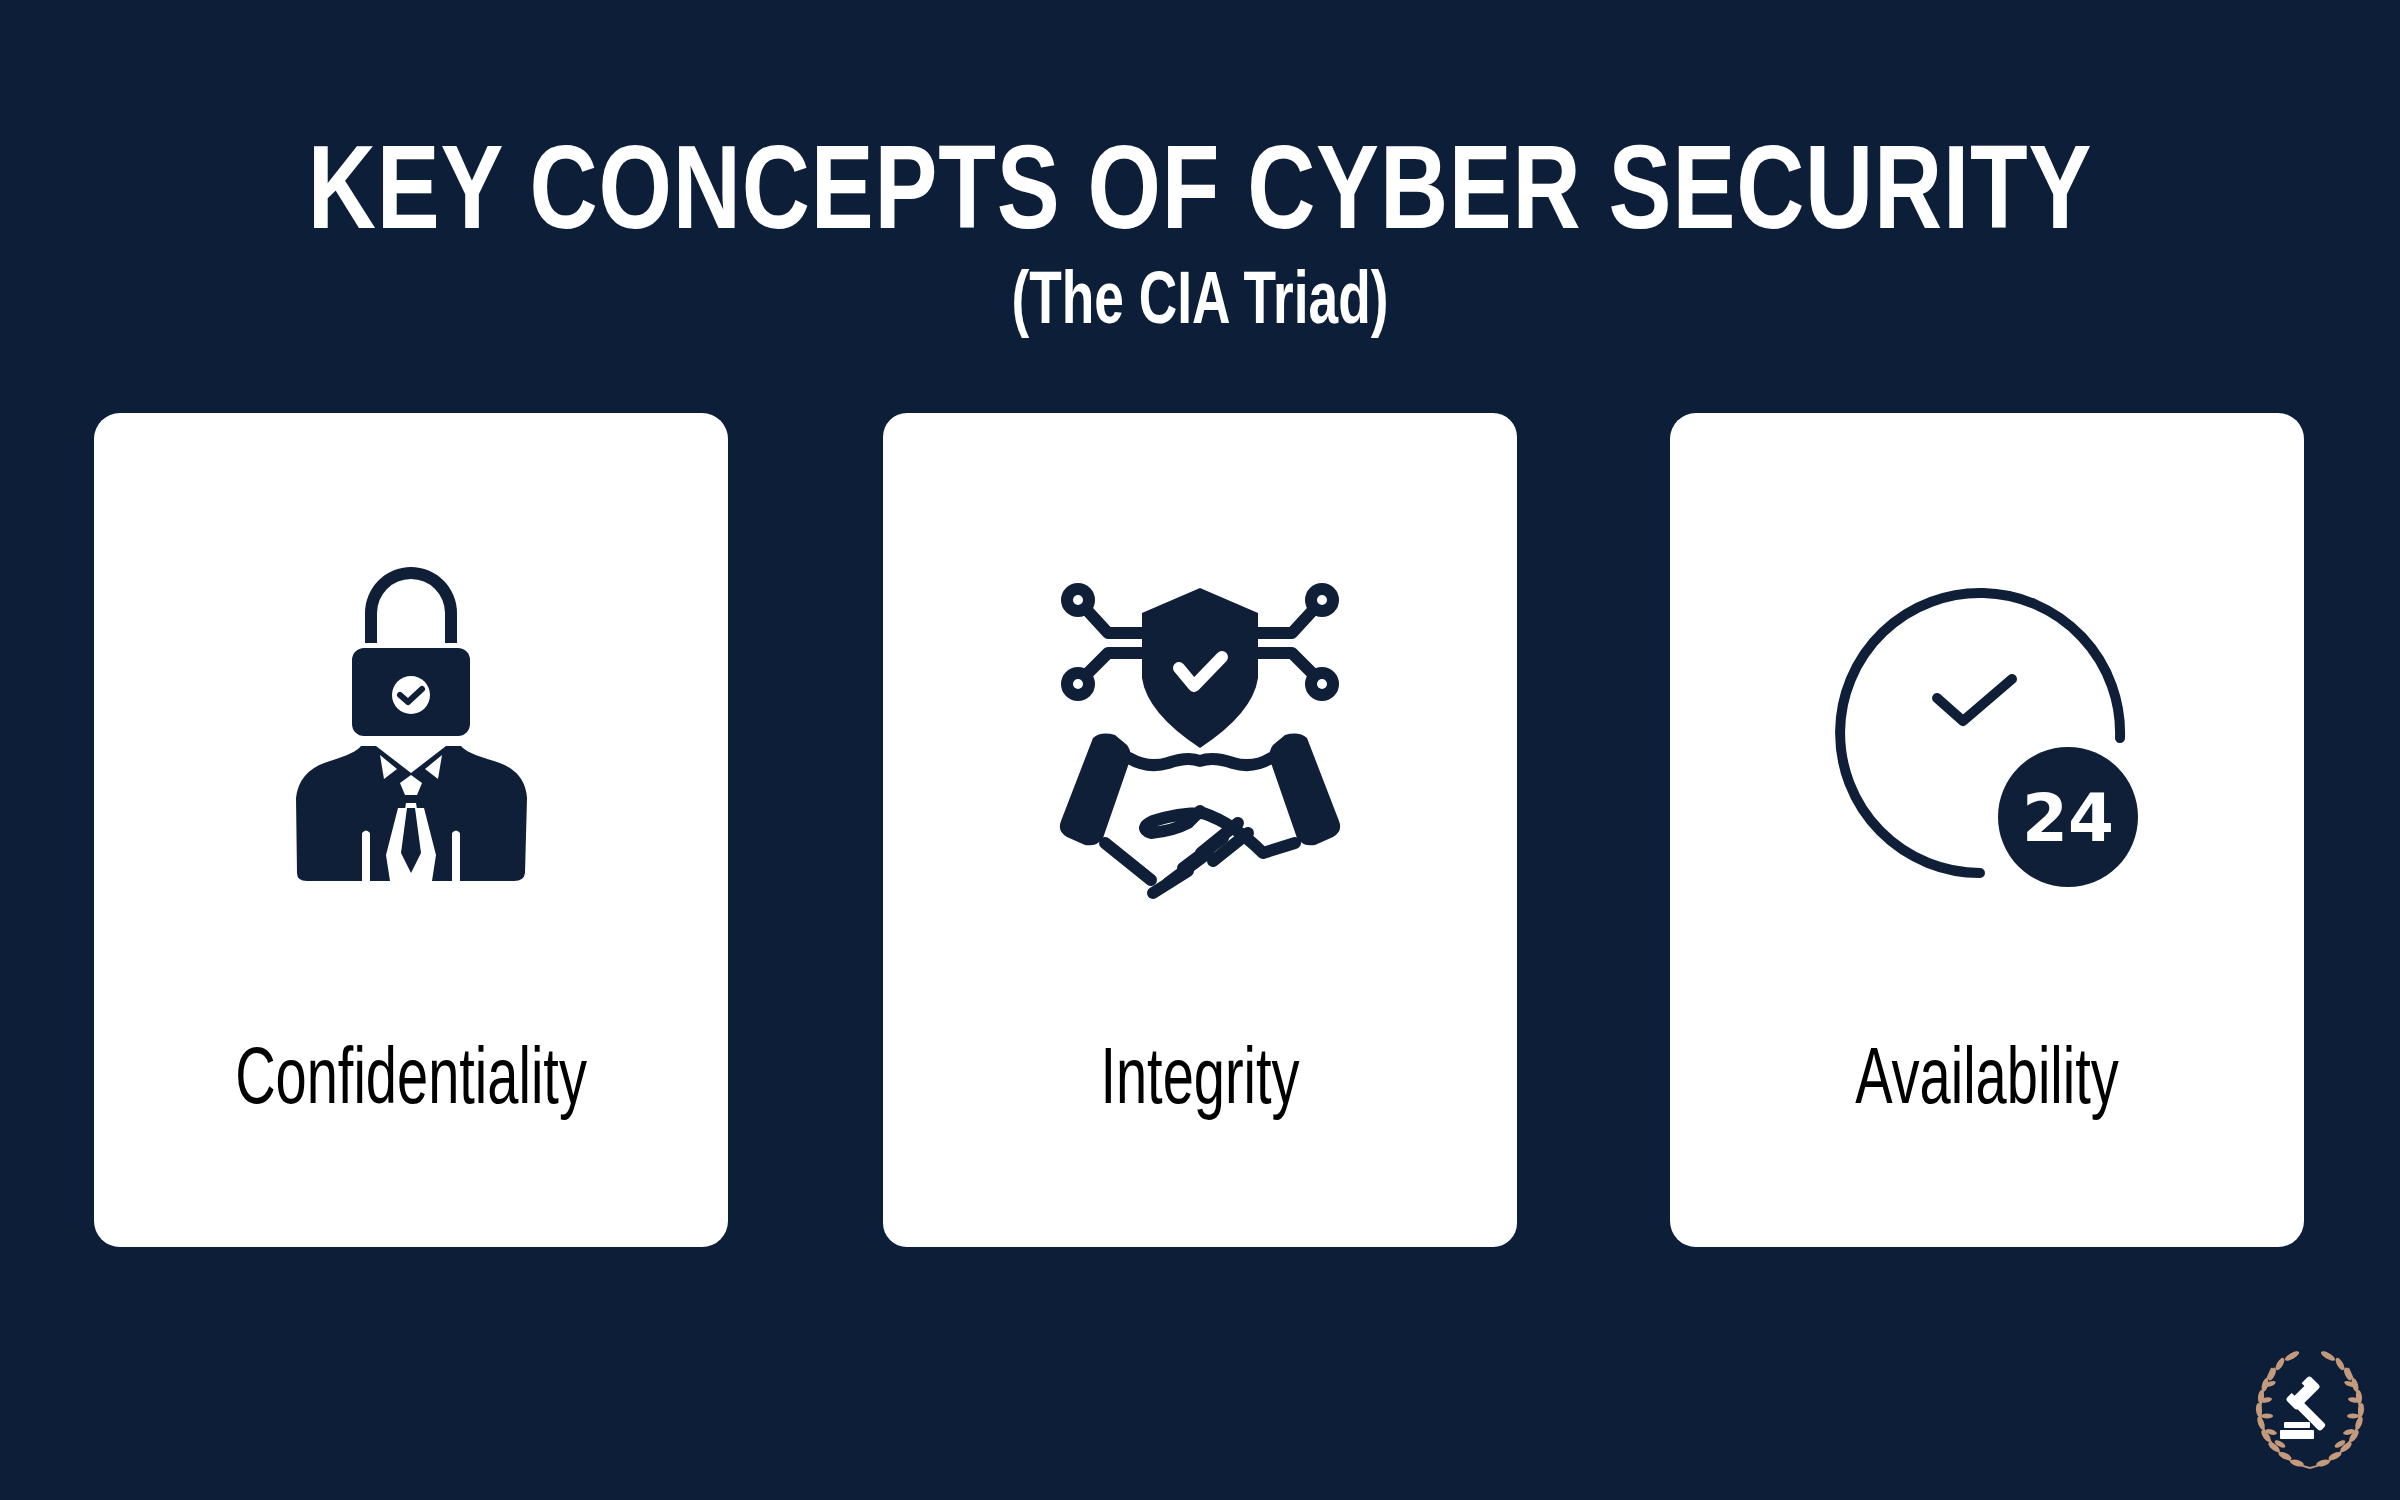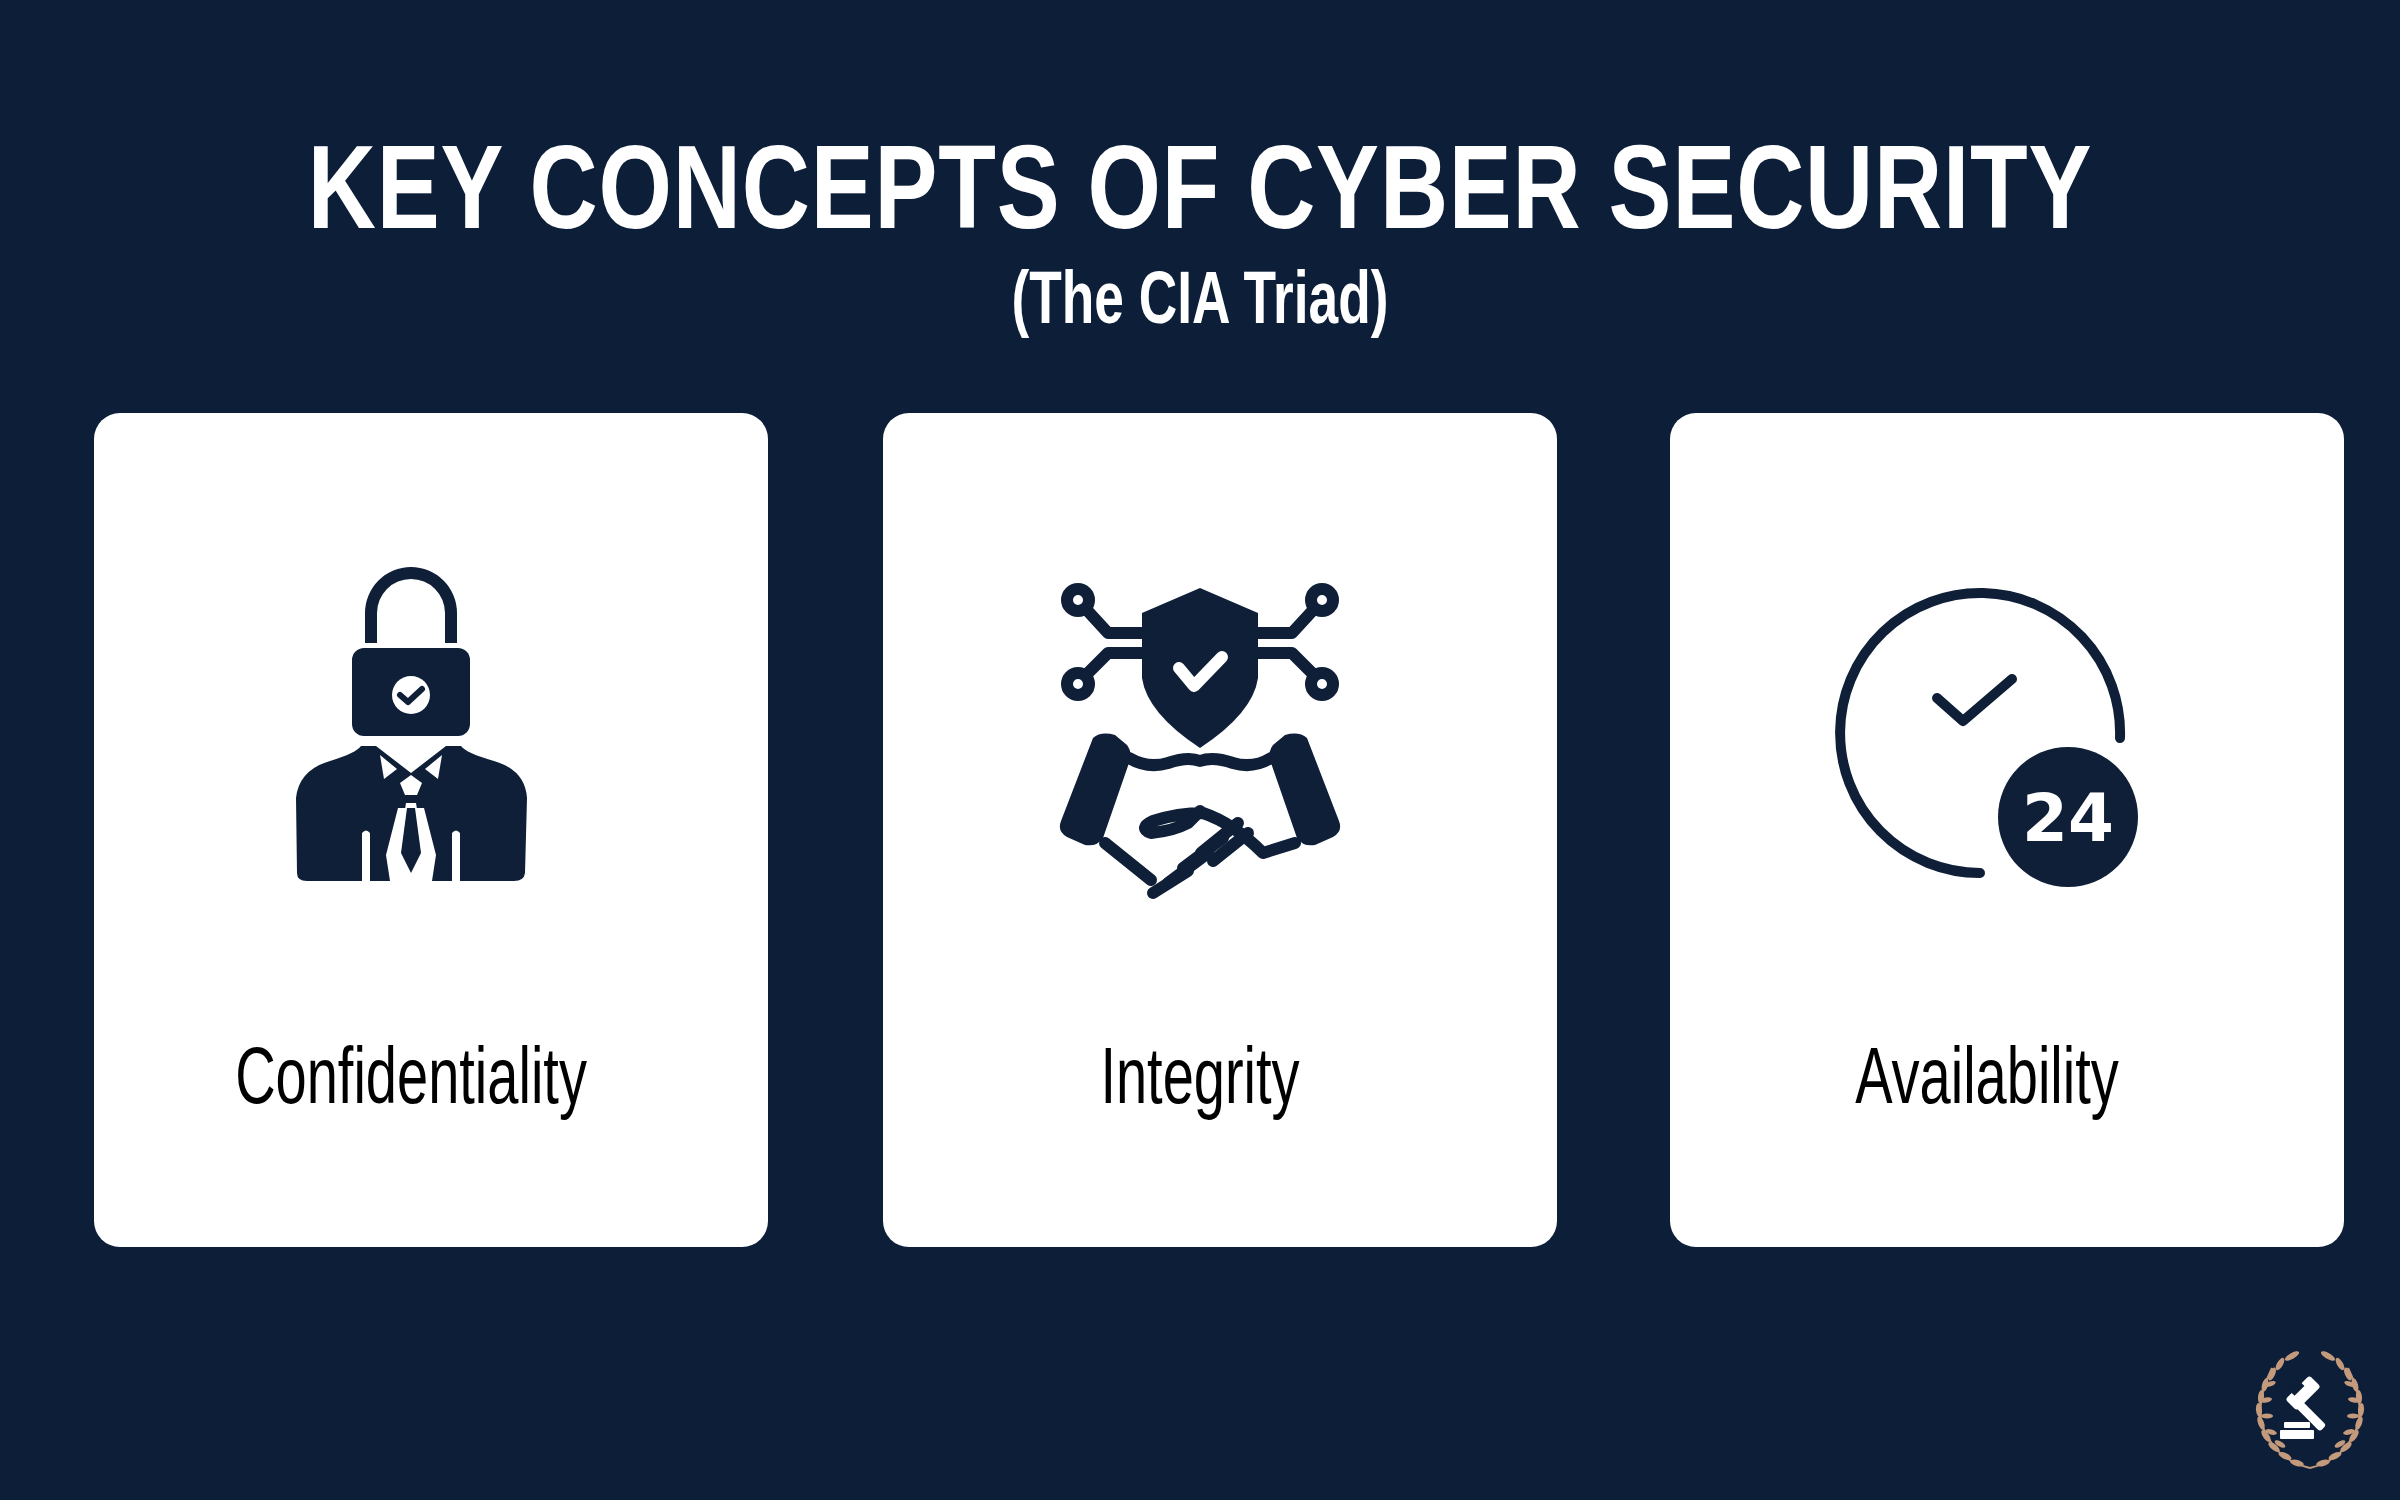--- a/index.html
+++ b/index.html
@@ -19,21 +19,21 @@
   }
   .subtitle {
     position: absolute; left: 0; width: 2400px; top: 258px;
     text-align: center; color: #ffffff;
     font-family: "Liberation Sans", sans-serif;
     font-weight: bold; font-size: 74px; line-height: 80px;
     transform: scaleX(0.72); transform-origin: center;
   }
   .card {
     position: absolute; top: 413px; width: 634px; height: 834px;
-    background: #ffffff; border-radius: 26px; padding-left: 40px;
+    background: #ffffff; border-radius: 26px;
   }
   .card .icon {
     position: absolute; left: 0; top: 0; width: 634px; height: 834px;
   }
   .card .label {
     position: absolute; left: 0; width: 634px; top: 1032px; top: 618px;
     text-align: center; color: #000000;
     font-family: "Liberation Sans", sans-serif;
     font-size: 80px; line-height: 90px;
     transform: scaleX(0.70); transform-origin: center;
@@ -66,21 +66,21 @@
     <path d="M 348 342 L 331 356 L 344 366 Z" fill="#ffffff"></path>
 
     <path d="M 317 362 L 328 370 L 323 382 L 311 382 L 306 370 Z" fill="#ffffff"></path>
 
     <path d="M 312 390 L 322 390 L 330 440 L 325 468 L 309 468 L 304 440 Z" fill="#ffffff"></path>
     <path d="M 313 395 L 321 395 L 327 440 L 317 460 L 307 440 Z" fill="#0f1f38"></path>
   </svg>
   <div class="label">Confidentiality</div>
 </div>
 
-<div class="card" style="left:883px;">
+<div class="card" style="left:883px;border-radius:24px;">
   <svg class="icon" viewBox="0 0 634 834">
     <g fill="none" stroke="#0f1f38" stroke-width="12" stroke-linecap="round" stroke-linejoin="round">
 
       <path d="M 202 195 L 225 220 L 270 220"></path>
       <path d="M 202 263 L 225 240 L 270 240"></path>
       <path d="M 432 195 L 409 220 L 364 220"></path>
       <path d="M 432 263 L 409 240 L 364 240"></path>
     </g>
     <g fill="#ffffff" stroke="#0f1f38" stroke-width="12">
       <circle cx="195" cy="187" r="11"></circle>

